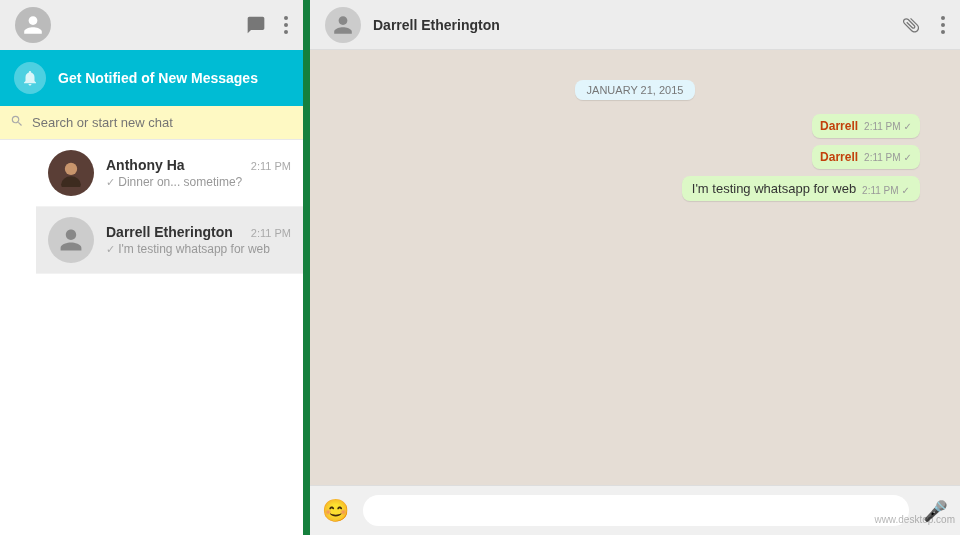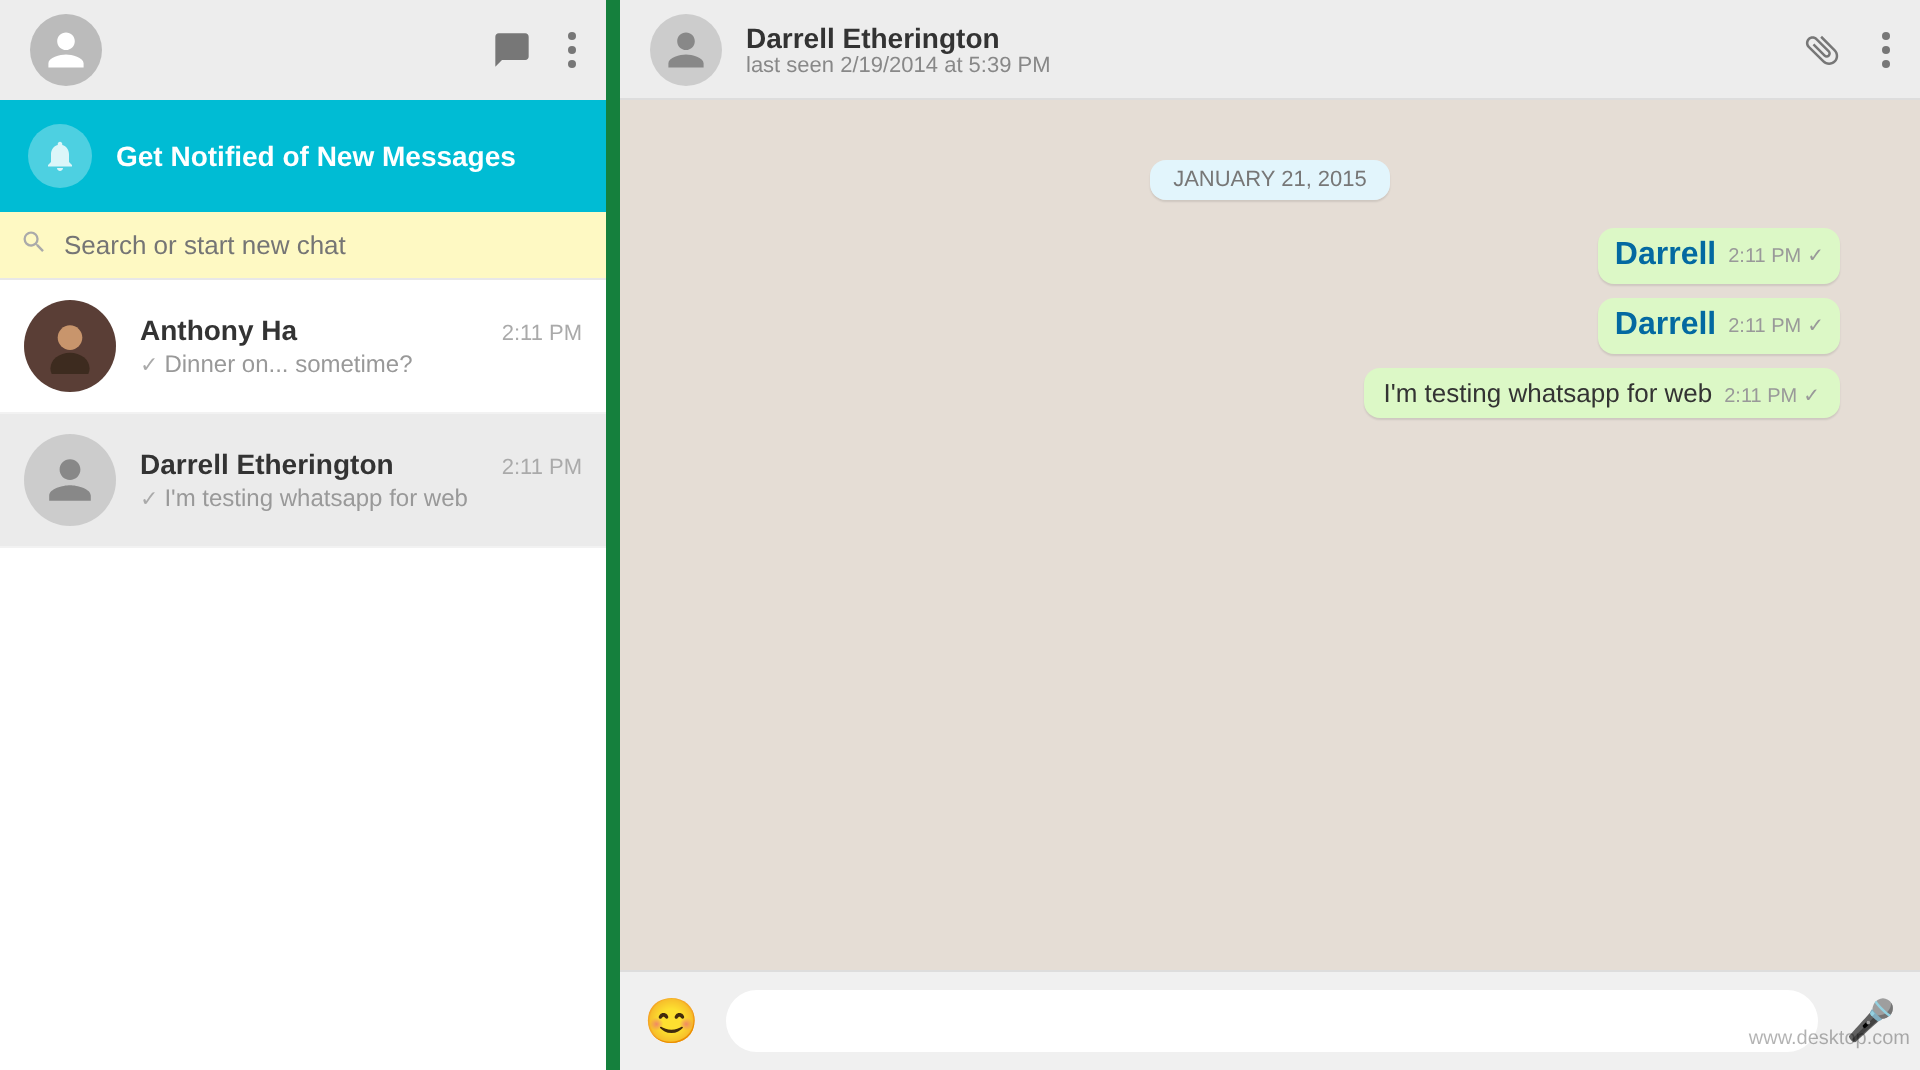--- a/index.html
+++ b/index.html
@@ -123,20 +123,21 @@
 
     .search-icon-wrap {
       color: #aaa;
       font-size: 14px;
     }
 
     
     .chat-list {
       flex: 1;
       overflow-y: auto;
+      margin-left: 36px;
     }
 
     .chat-item {
       display: flex;
       align-items: center;
       padding: 10px 12px;
       gap: 12px;
       border-bottom: 1px solid #f2f2f2;
       cursor: pointer;
     }
@@ -288,23 +289,23 @@
       border-radius: 8px;
       padding: 5px 10px;
       max-width: 65%;
       box-shadow: 0 1px 1px rgba(0,0,0,0.1);
       display: flex;
       align-items: flex-end;
       gap: 6px;
     }
 
     .message-sender {
-      font-size: 16px;
+      font-size: 12px;
       font-weight: 600;
-      color: #0369a1;
+      color: #c2410c;
     }
 
     .message-text {
       font-size: 13px;
       color: #333;
     }
 
     .message-meta {
       display: flex;
       align-items: center;
@@ -476,21 +477,20 @@
   <div class="right-panel">
 
     <div class="chat-header">
       <div class="chat-header-avatar">
         <svg width="22" height="22" viewBox="0 0 24 24" fill="#888">
             <path d="M12 12c2.7 0 4.8-2.1 4.8-4.8S14.7 2.4 12 2.4 7.2 4.5 7.2 7.2 9.3 12 12 12zm0 2.4c-3.2 0-9.6 1.6-9.6 4.8v2.4h19.2v-2.4c0-3.2-6.4-4.8-9.6-4.8z"></path>
           </svg>
       </div>
       <div class="chat-header-info">
         <div class="chat-header-name">Darrell Etherington</div>
-        <div class="chat-header-status">last seen 2/19/2014 at 5:39 PM</div>
       </div>
       <div class="chat-header-icons">
         <div class="icon-btn">
           <svg width="20" height="20" viewBox="0 0 24 24" fill="#777" style="transform:rotate(-45deg)">
               <path d="M16.5 6v11.5c0 2.21-1.79 4-4 4s-4-1.79-4-4V5c0-1.38 1.12-2.5 2.5-2.5s2.5 1.12 2.5 2.5v10.5c0 .55-.45 1-1 1s-1-.45-1-1V6H10v9.5c0 1.38 1.12 2.5 2.5 2.5s2.5-1.12 2.5-2.5V5c0-2.21-1.79-4-4-4S7 2.79 7 5v12.5c0 3.04 2.46 5.5 5.5 5.5s5.5-2.46 5.5-5.5V6h-1.5z"></path>
             </svg>
         </div>
         <div class="icon-btn">
           <svg width="4" height="18" viewBox="0 0 4 18" fill="#777">
               <circle cx="2" cy="2" r="2"></circle>

